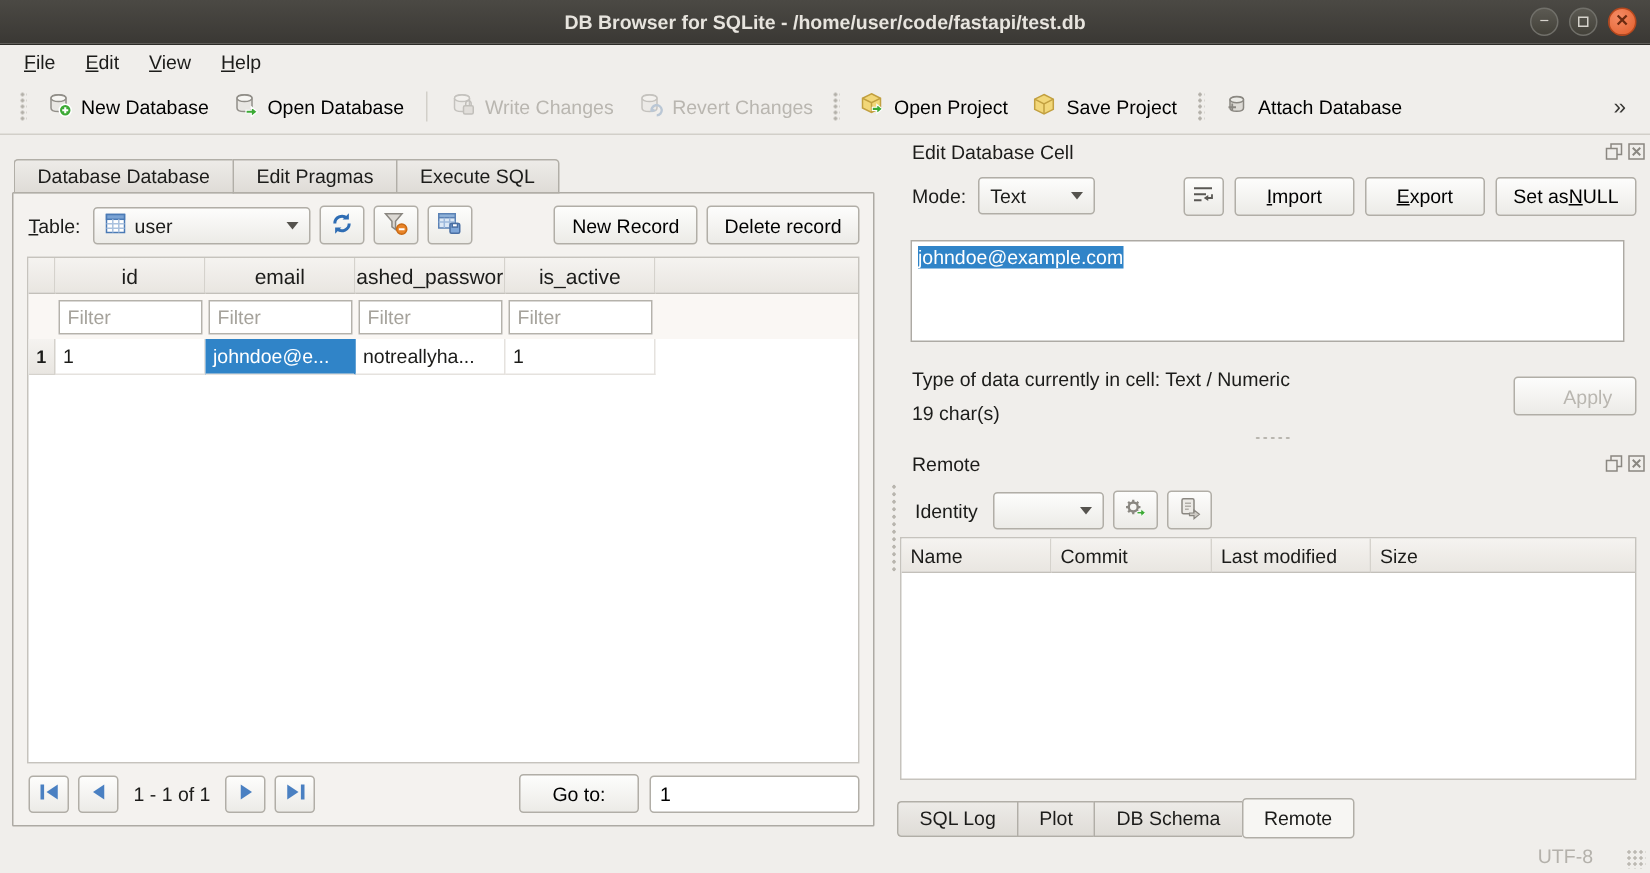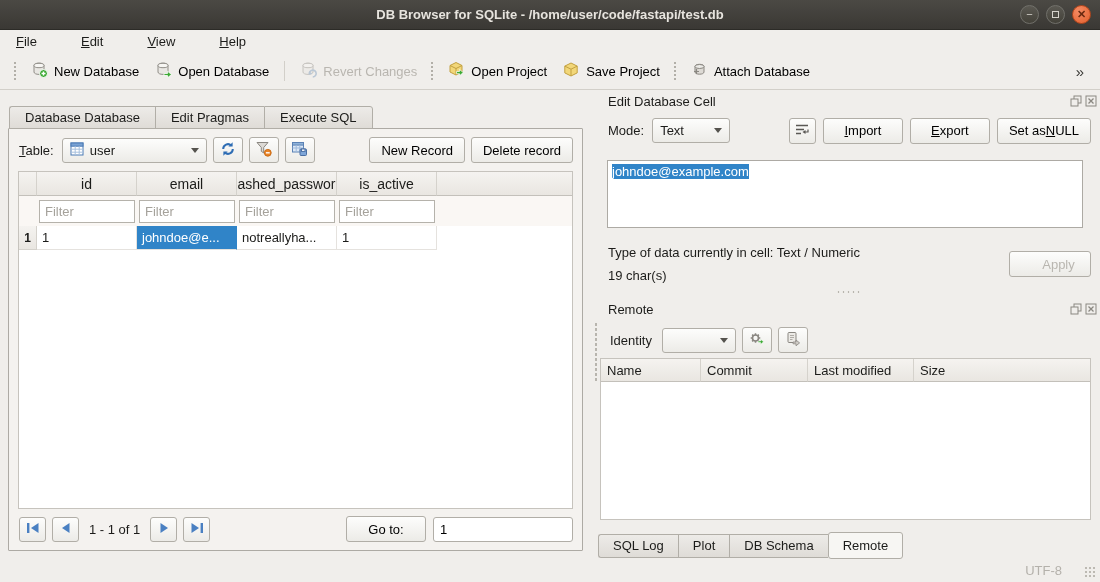--- a/index.html
+++ b/index.html
@@ -35,21 +35,21 @@
   }
   .win-btn .sq { width:7px; height:7px; border:1.5px solid #d6d3cc; display:block; }
   .win-btn.close {
     background: radial-gradient(circle at 35% 30%, #f58b64, #e25f2c);
     border-color:#b5471d; color:#6b2a10; font-weight:bold;
   }
 
   
   .menubar {
     position:absolute; left:0; top:30px; width:100%; height:23px;
-    display:flex; align-items:center; padding-left:6px; background:#f0eeeb;gap:24px;
+    display:flex; align-items:center; padding-left:6px; background:#f0eeeb;
   }
   .menu-item { padding:2px 10px 3px 10px; }
 
   
   .toolbar {
     position:absolute; left:0; top:53px; width:100%; height:37px;
     display:flex; align-items:center; padding:0 8px;
     border-bottom:1px solid #d2cfc9; background:#f0eeeb;
   }
   .tb-handle {
@@ -299,20 +299,31 @@
             <path d="M3 4.5c0-1.5 2.3-2.4 5-2.4s5 .9 5 2.4v6.5c0 1.5-2.3 2.4-5 2.4s-5-.9-5-2.4z" fill="#e9e7e3" stroke="#918e88"></path>
             <ellipse cx="8" cy="4.5" rx="5" ry="2.2" fill="#f7f6f3" stroke="#918e88"></ellipse>
             <path d="M9 12.5h3.5v-2.3l4 3.3-4 3.3v-2.3H9z" fill="#3daa35" stroke="#fff" stroke-width=".8"></path>
           </svg>
       </span>
       <span>Open Database</span>
     </button>
 
     <div class="tb-sep"></div>
 
+    <button class="tb-btn disabled">
+      <span>
+        <svg width="17" height="17" viewBox="0 0 17 17">
+            <path d="M3 4.5c0-1.5 2.3-2.4 5-2.4s5 .9 5 2.4v6.5c0 1.5-2.3 2.4-5 2.4s-5-.9-5-2.4z" fill="#e9e7e3" stroke="#918e88"></path>
+            <ellipse cx="8" cy="4.5" rx="5" ry="2.2" fill="#f7f6f3" stroke="#918e88"></ellipse>
+            <rect x="9" y="9.5" width="6.5" height="5.5" rx="1" fill="#cfccc6" stroke="#8a8781"></rect>
+            <path d="M10.5 9.5v-1.6a1.8 1.8 0 0 1 3.6 0v1.6" fill="none" stroke="#8a8781"></path>
+          </svg>
+      </span>
+      <span>Write Changes</span>
+    </button>
 
     <button class="tb-btn disabled">
       <span>
         <svg width="17" height="17" viewBox="0 0 17 17">
             <path d="M3 4.5c0-1.5 2.3-2.4 5-2.4s5 .9 5 2.4v6.5c0 1.5-2.3 2.4-5 2.4s-5-.9-5-2.4z" fill="#e9e7e3" stroke="#918e88"></path>
             <ellipse cx="8" cy="4.5" rx="5" ry="2.2" fill="#f7f6f3" stroke="#918e88"></ellipse>
             <path d="M9.5 13.5a3.4 3.4 0 1 1 3.3 2.4" fill="none" stroke="#7b99bb" stroke-width="1.6"></path>
             <path d="M9 10.6l.6 3.2 3-1.2z" fill="#7b99bb"></path>
           </svg>
       </span>

